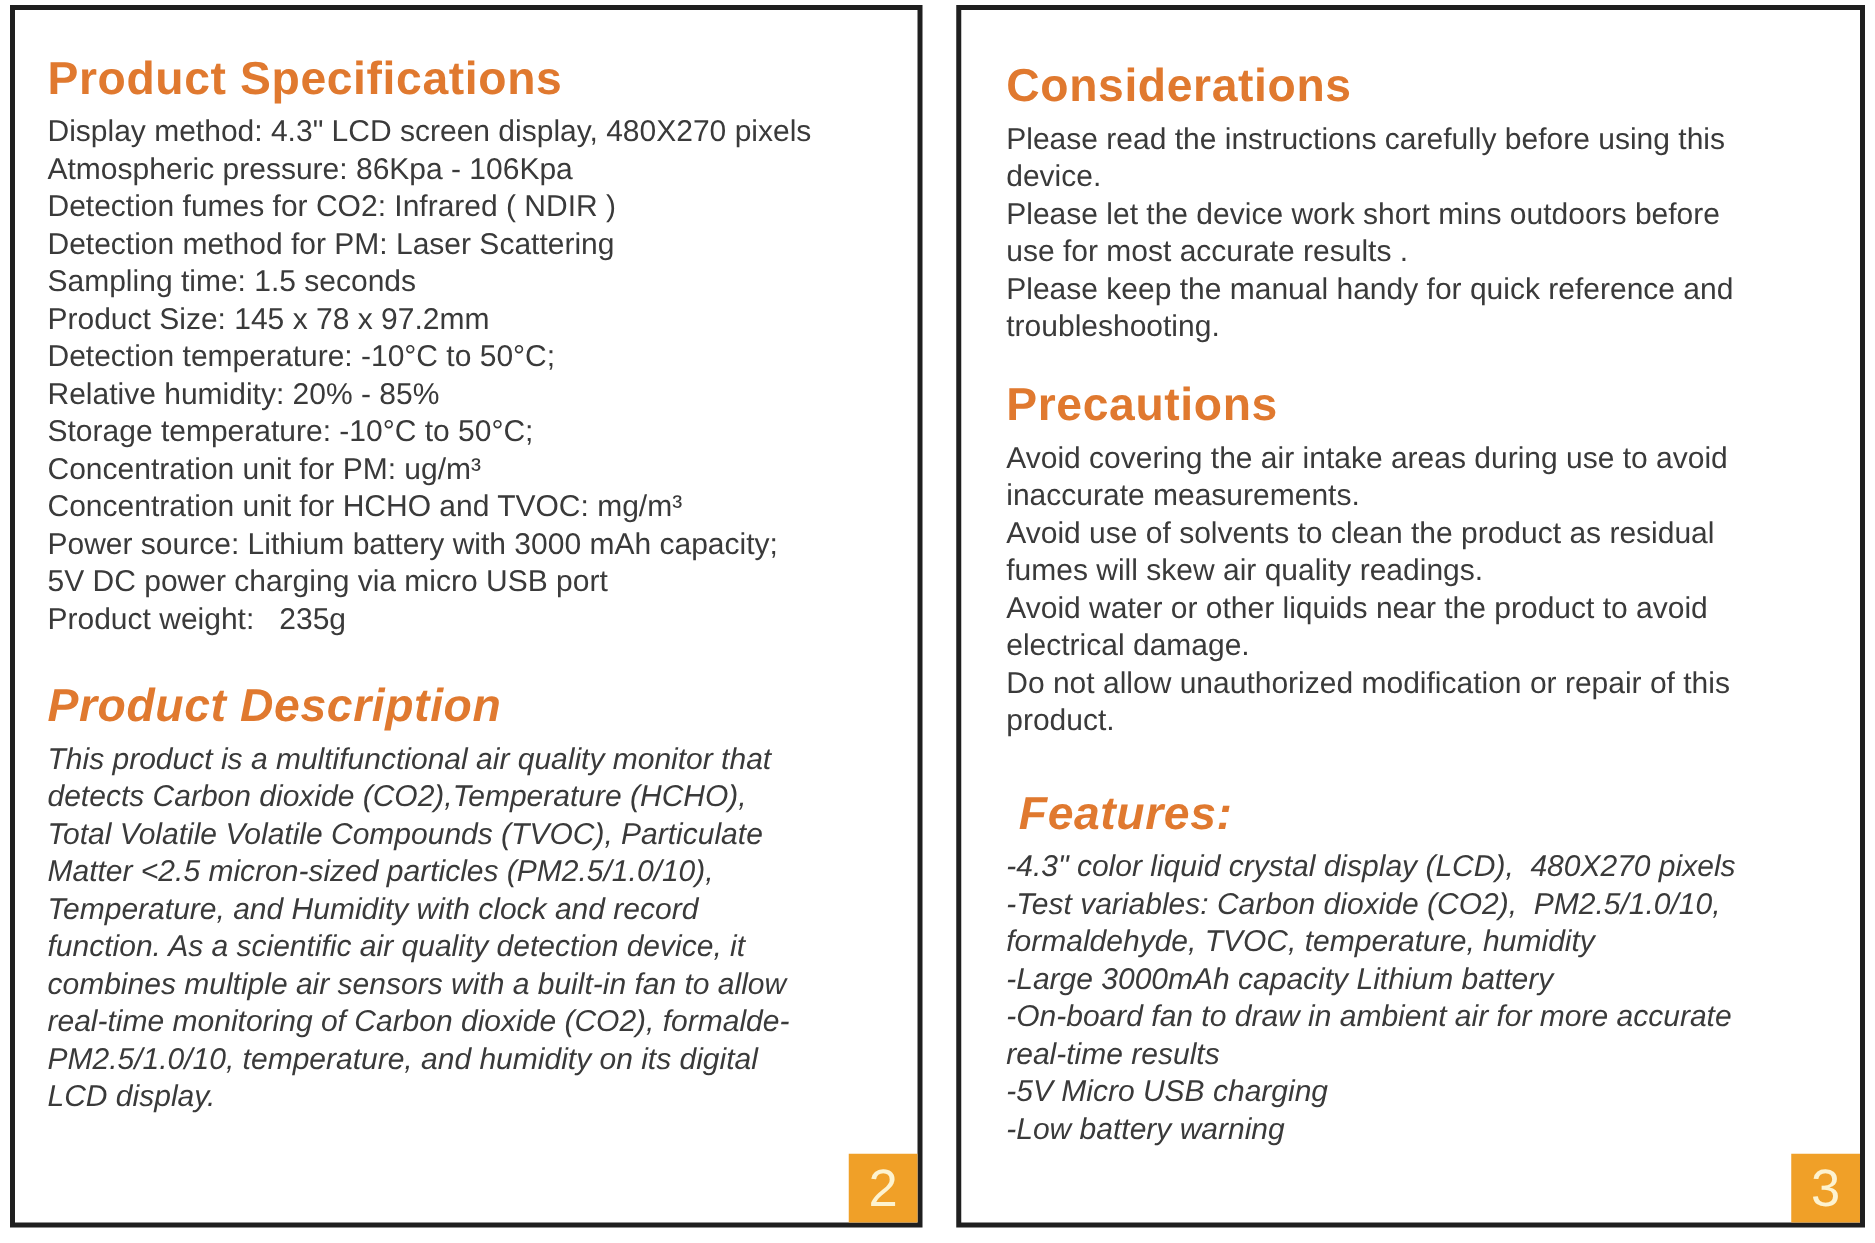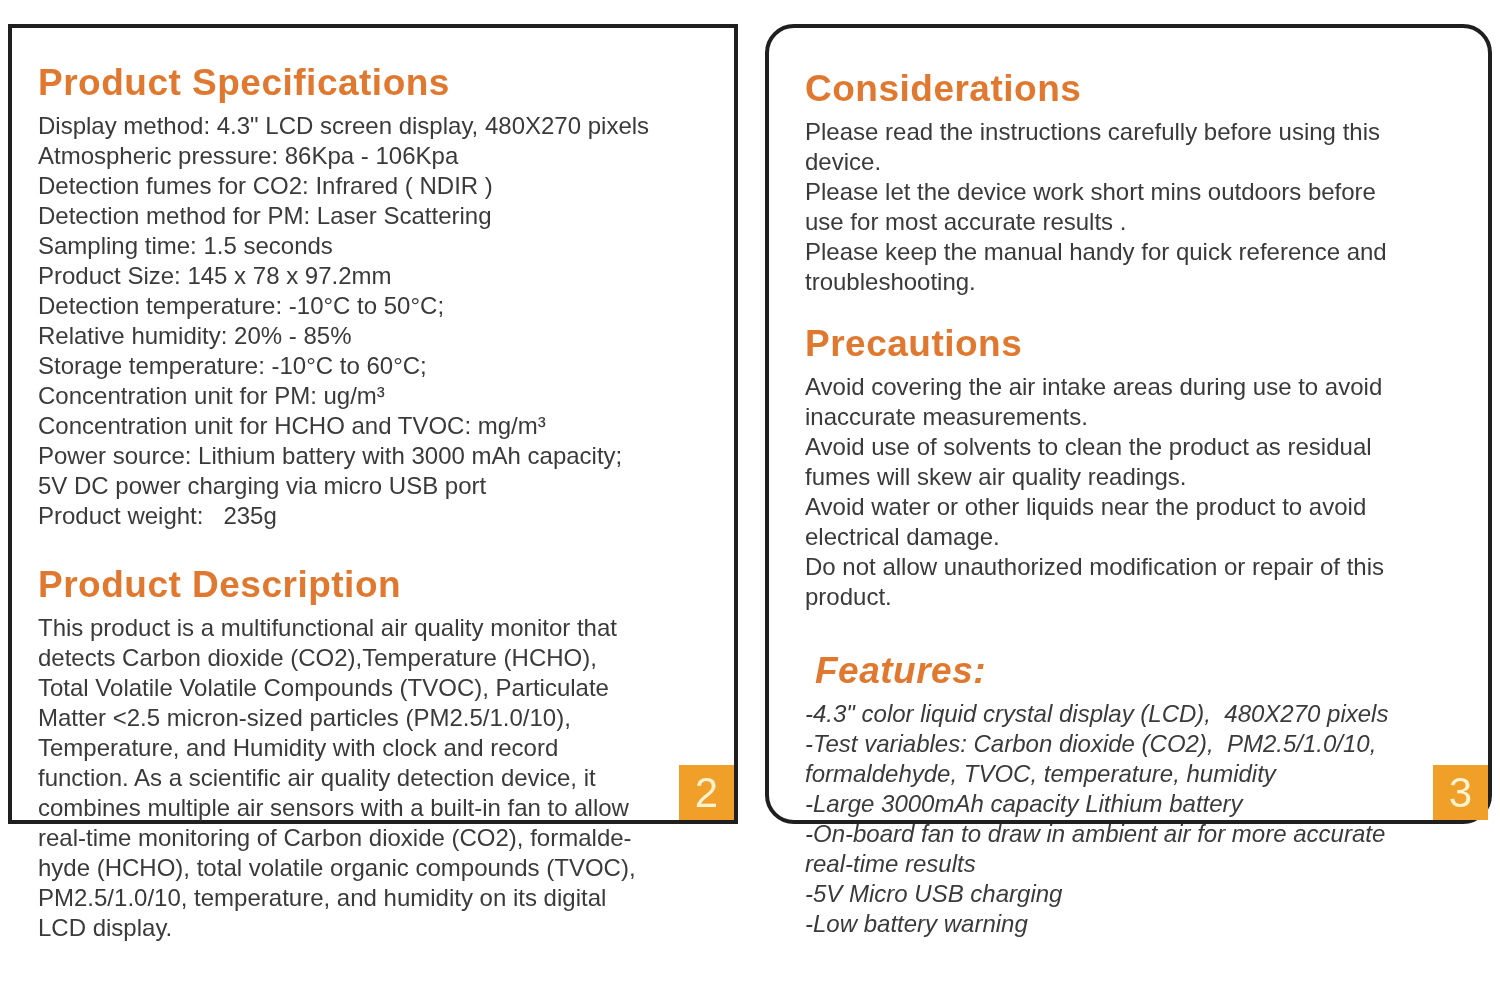--- a/index.html
+++ b/index.html
@@ -10,52 +10,51 @@
   body {
     width: 1500px;
     height: 994px;
     position: relative;
     overflow: hidden;
     font-family: "Liberation Sans", sans-serif;
     color: #3a3a3a;
   }
   .panel {
     position: absolute;
-    top: 24px;
-    height: 800px;
+    top: 4px;
+    height: 978px;
     background: #ffffff;
     border: 4px solid #1f1f1f;
     box-sizing: border-box;
   }
   .panel.left {
     left: 8px;
     width: 730px;
     padding: 34px 16px 0 26px;
   }
   .panel.right {
     left: 765px;
     width: 727px;
     padding: 40px 16px 0 36px;
-    border-radius: 29px;
   }
   h2.heading {
     margin: 0 0 7px 0;
     font-size: 37px;
     line-height: 42px;
     font-weight: bold;
     color: #e0792f;
     letter-spacing: 0.5px;
   }
   .line {
     font-size: 24px;
     line-height: 30px;
     white-space: pre-wrap;
     color: #3a3a3a;
   }
-  .sec-description { margin-top: 33px; }
+  .sec-description { margin-top: 33px; font-style: italic; }
   .sec-precautions { margin-top: 26px; }
   .sec-features { margin-top: 38px; font-style: italic; }
   .sec-features h2.heading { margin-left: 10px; }
   .badge {
     position: absolute;
     right: 0;
     bottom: 0;
     width: 55px;
     height: 55px;
     background: #f0a028;
@@ -76,41 +75,40 @@
       <h2 class="heading">Product Specifications</h2>
       <div class="lines">
           <div class="line">Display method: 4.3" LCD screen display, 480X270 pixels</div>
           <div class="line">Atmospheric pressure: 86Kpa - 106Kpa</div>
           <div class="line">Detection fumes for CO2: Infrared ( NDIR )</div>
           <div class="line">Detection method for PM: Laser Scattering</div>
           <div class="line">Sampling time: 1.5 seconds</div>
           <div class="line">Product Size: 145 x 78 x 97.2mm</div>
           <div class="line">Detection temperature: -10°C to 50°C;</div>
           <div class="line">Relative humidity: 20% - 85%</div>
-          <div class="line">Storage temperature: -10°C to 60°C;</div>
+          <div class="line">Storage temperature: -10°C to 50°C;</div>
           <div class="line">Concentration unit for PM: ug/m³</div>
           <div class="line">Concentration unit for HCHO and TVOC: mg/m³</div>
           <div class="line">Power source: Lithium battery with 3000 mAh capacity;</div>
           <div class="line">5V DC power charging via micro USB port</div>
           <div class="line">Product weight:   235g</div>
         </div>
     </div>
 
     <div class="section sec-description">
       <h2 class="heading">Product Description</h2>
       <div class="lines">
           <div class="line">This product is a multifunctional air quality monitor that</div>
           <div class="line">detects Carbon dioxide (CO2),Temperature (HCHO),</div>
           <div class="line">Total Volatile Volatile Compounds (TVOC), Particulate</div>
           <div class="line">Matter &lt;2.5 micron-sized particles (PM2.5/1.0/10),</div>
           <div class="line">Temperature, and Humidity with clock and record</div>
           <div class="line">function. As a scientific air quality detection device, it</div>
           <div class="line">combines multiple air sensors with a built-in fan to allow</div>
           <div class="line">real-time monitoring of Carbon dioxide (CO2), formalde-</div>
-          <div class="line">hyde (HCHO), total volatile organic compounds (TVOC),</div>
           <div class="line">PM2.5/1.0/10, temperature, and humidity on its digital</div>
           <div class="line">LCD display.</div>
         </div>
     </div>
 
     <div class="badge">2</div>
   </section>
 
   <section class="panel right">
     <div class="section sec-considerations">

